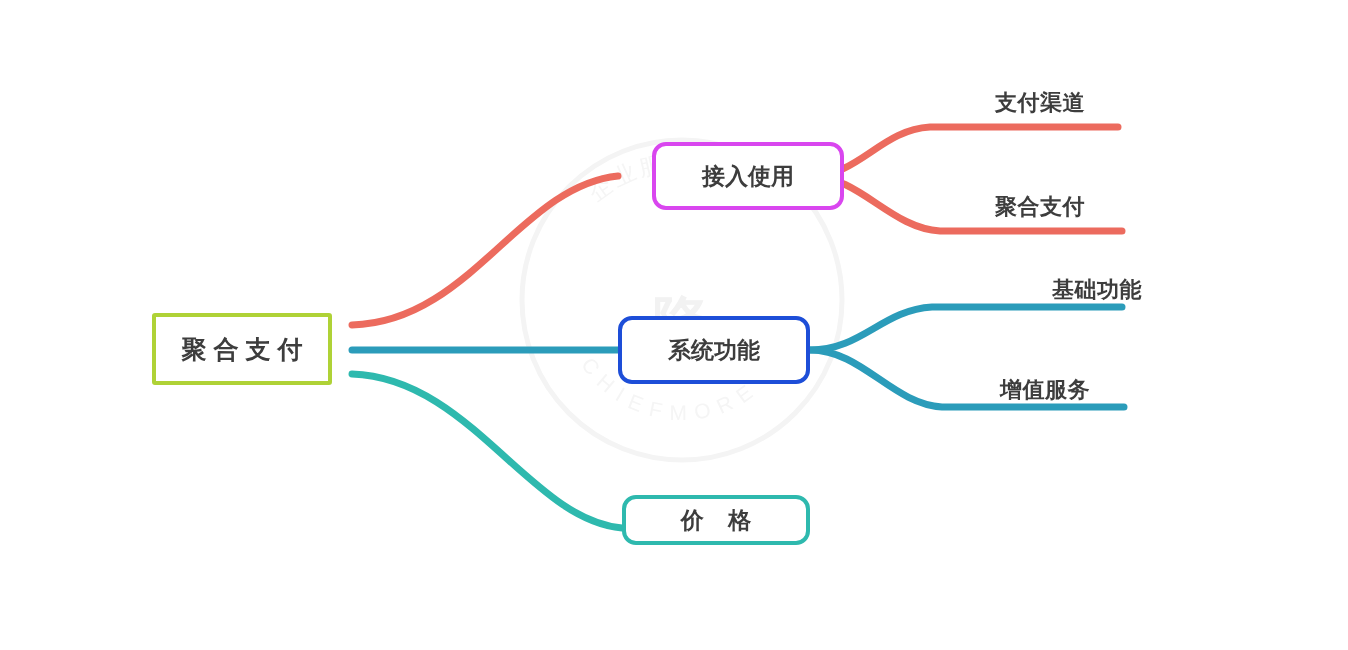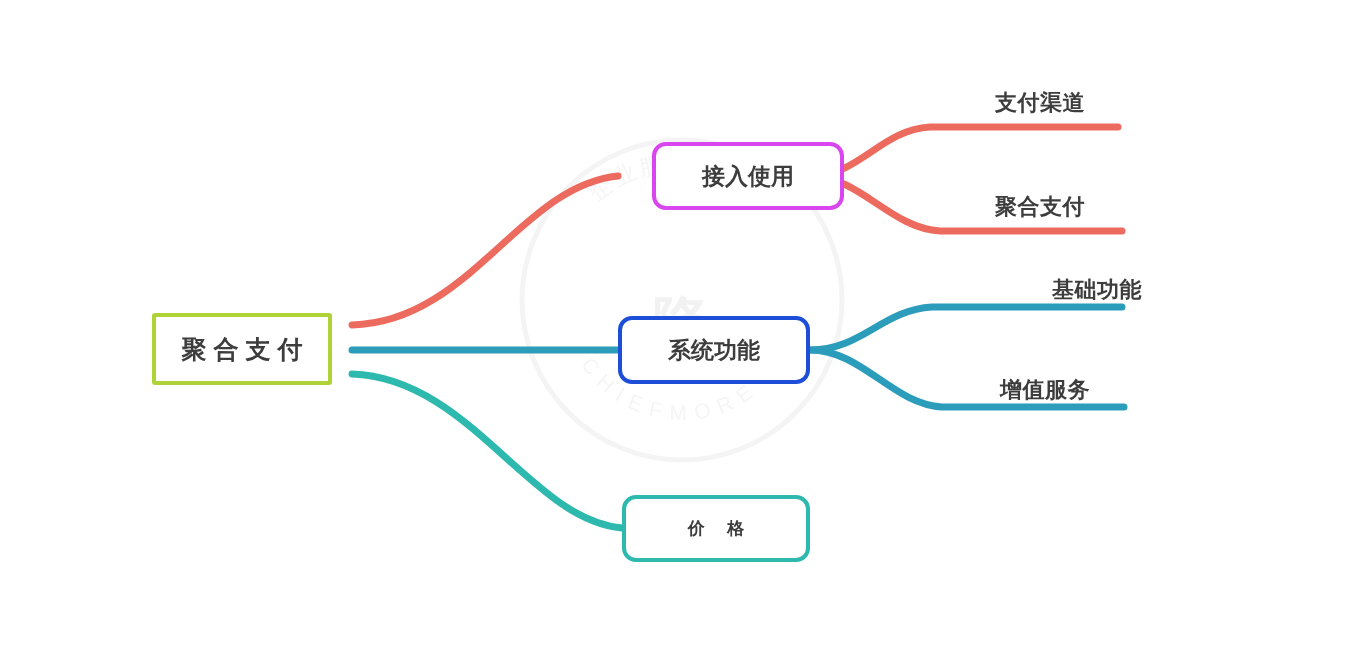--- a/index.html
+++ b/index.html
@@ -79,24 +79,24 @@
   .node-feature {
     left: 618px;
     top: 316px;
     border: 4px solid #1d4ed8;
   }
 
   .node-price {
     left: 622px;
     top: 495px;
     width: 188px;
-    height: 67px;
+    height: 50px;
     border: 4px solid #2EB9AE;
     border-radius: 14px;
-    font-size: 17px;
+    font-size: 23px;
     font-weight: bold;
     letter-spacing: 9px;
     text-indent: 9px;
     justify-content: center;
   }
 
   
   .leaf {
     position: absolute;
     font-size: 22px;

